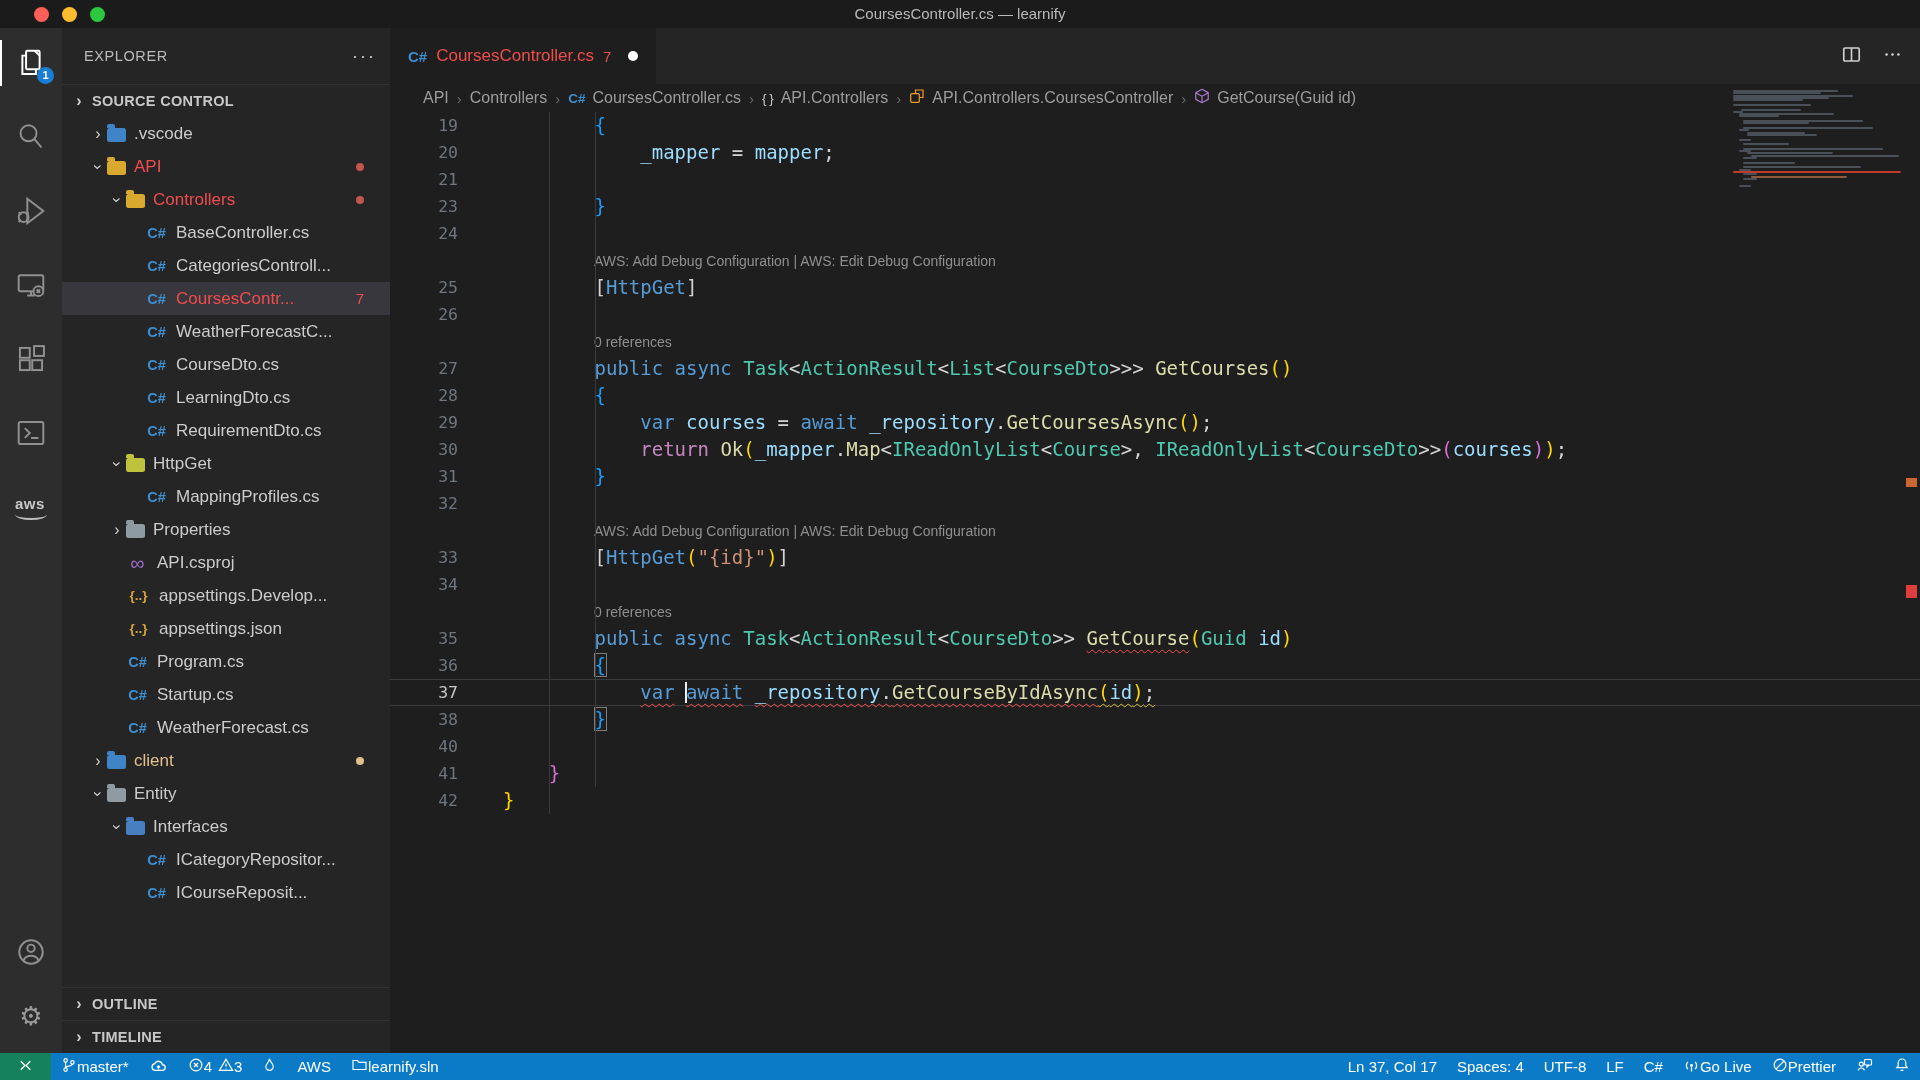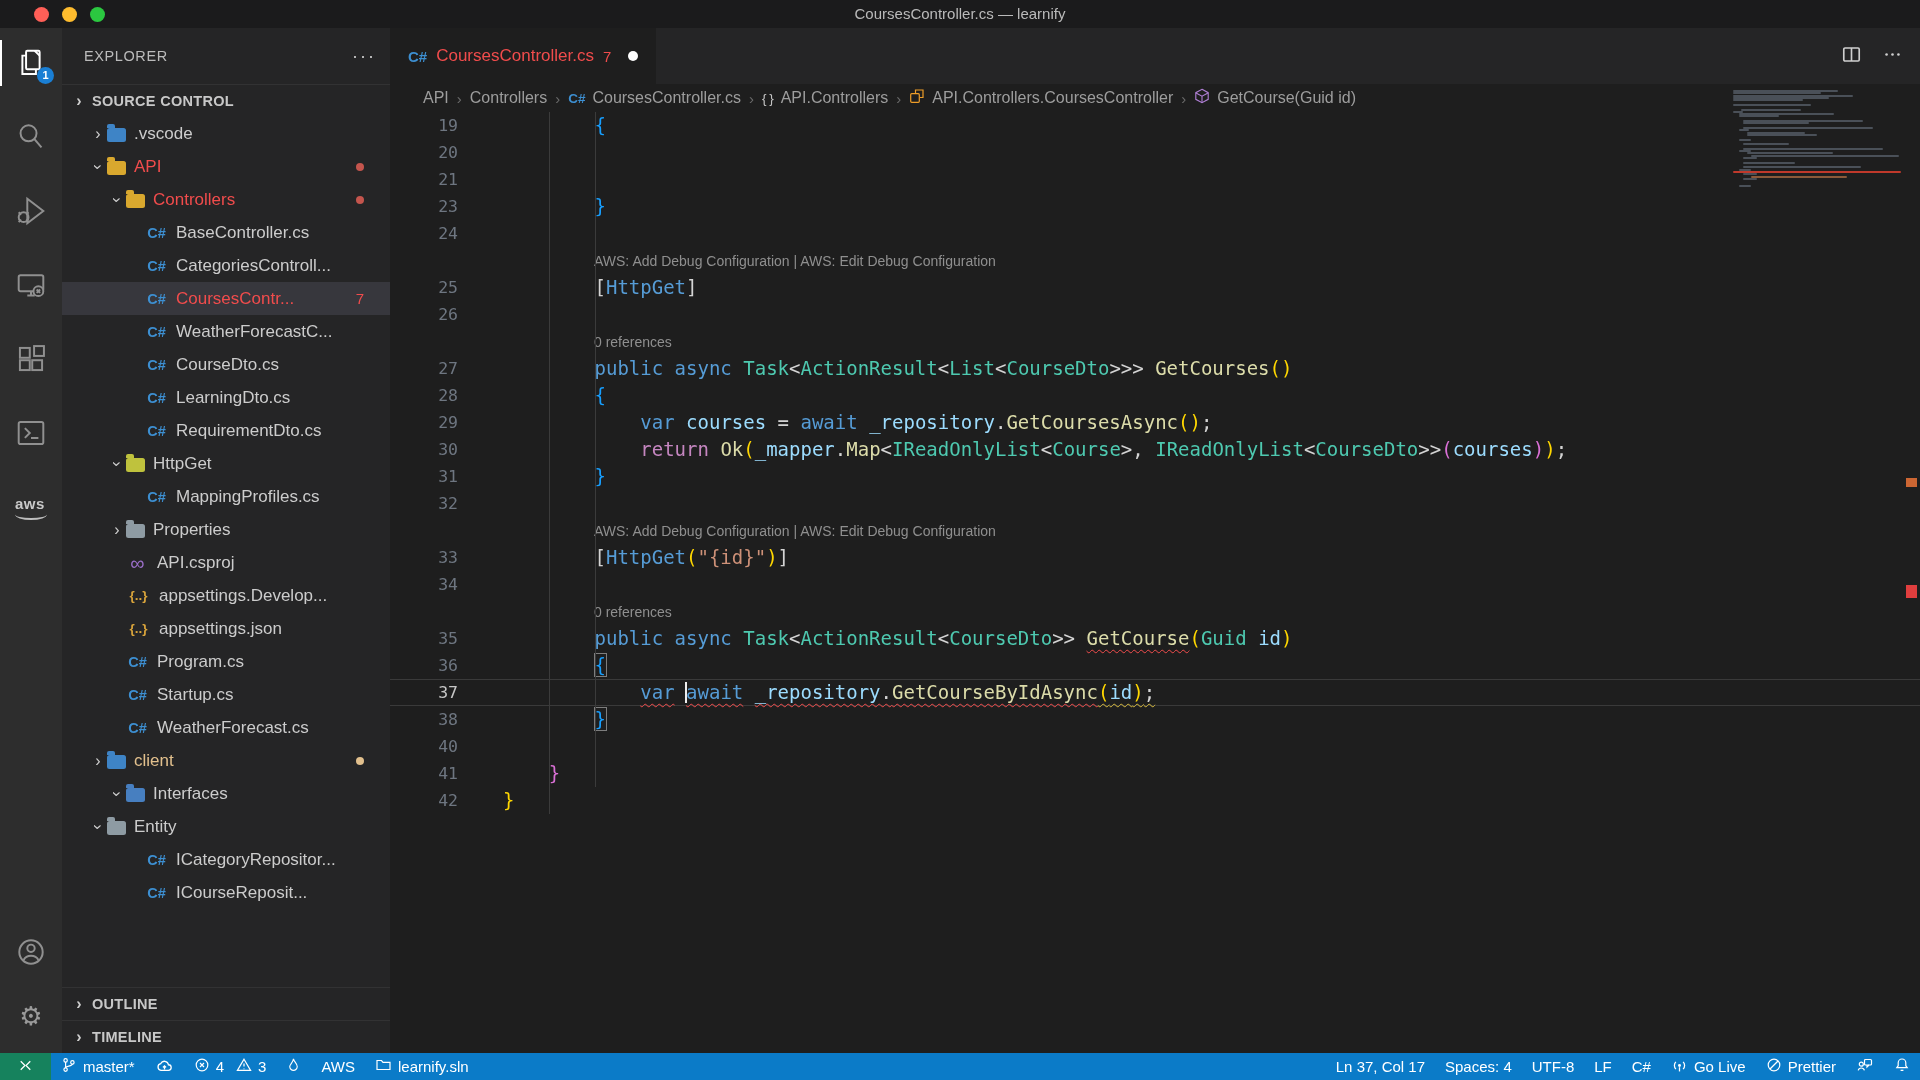--- a/index.html
+++ b/index.html
@@ -102,21 +102,21 @@
     vertical-align:text-bottom; margin:0 -1px; }
   .guide { position:absolute; top:0; width:1px; background:#3b3b3b; }
 
   
   #minimap { position:absolute; top:62px; right:17px; width:170px; height:100px; }
   .mm-row { height:2px; margin-bottom:0.32px; border-radius:1px; }
   .tick { position:absolute; right:3px; width:11px; }
 
   
   #statusbar { height:27px; background:#0b7bc8; display:flex; align-items:stretch; color:#fff; font-size:15px; }
-  .st-item { display:flex; align-items:center; gap:6px; padding:0 10px; white-space:nowrap; }
+  .st-item { display:flex; align-items:center; padding:0 10px; white-space:nowrap; }
   .st-item svg { stroke:#ffffff; fill:none; stroke-width:1.2; }
   .st-remote { background:#16825d; padding:0 17px; }
   .st-right { margin-left:auto; display:flex; align-items:stretch; }
 </style>
 </head>
 <body>
 
 <div id="titlebar">
   <div class="lights">
     <span class="light l-red"></span>
@@ -316,30 +316,30 @@
           <span class="tr-label">WeatherForecast.cs</span>
         </div>
         <div class="trow">
           <span class="tr-ind" style="width: 27px;"></span>
           <span class="chev">›</span>
           <span class="ic ic-folder f-blue"></span>
           <span class="tr-label lab-mod">client</span>
           <span class="badge-dot dot-tan"></span>
         </div>
         <div class="trow">
-          <span class="tr-ind" style="width: 46px;"></span>
-          <span class="chev exp">›</span>
-          <span class="ic ic-folder f-blue2"></span>
-          <span class="tr-label">Interfaces</span>
-        </div>
-        <div class="trow">
           <span class="tr-ind" style="width: 27px;"></span>
           <span class="chev exp">›</span>
           <span class="ic ic-folder f-gray"></span>
           <span class="tr-label">Entity</span>
+        </div>
+        <div class="trow">
+          <span class="tr-ind" style="width: 46px;"></span>
+          <span class="chev exp">›</span>
+          <span class="ic ic-folder f-blue2"></span>
+          <span class="tr-label">Interfaces</span>
         </div>
         <div class="trow">
           <span class="tr-ind" style="width: 65px;"></span>
           <span class="chev hide">›</span>
           <span class="ic ic-cs">C#</span>
           <span class="tr-label">ICategoryRepositor...</span>
         </div>
         <div class="trow">
           <span class="tr-ind" style="width: 65px;"></span>
           <span class="chev hide">›</span>
@@ -417,20 +417,21 @@
         </span>
       </div>
     <div id="codewrap">
       <div id="code">
           <div class="code-row">
             <span class="num">19</span>
             <span class="codetext"><span class="c-t">        </span><span class="c-b3">{</span></span>
           </div>
           <div class="code-row">
             <span class="num">20</span>
+            <span class="codetext"><span class="c-t">            </span><span class="c-m">_mapper</span><span class="c-t"> = </span><span class="c-m">mapper</span><span class="c-t">;</span></span>
           </div>
           <div class="code-row">
             <span class="num">21</span>
           </div>
           <div class="code-row">
             <span class="num">23</span>
             <span class="codetext"><span class="c-t">        </span><span class="c-b3">}</span></span>
           </div>
           <div class="code-row">
             <span class="num">24</span>

